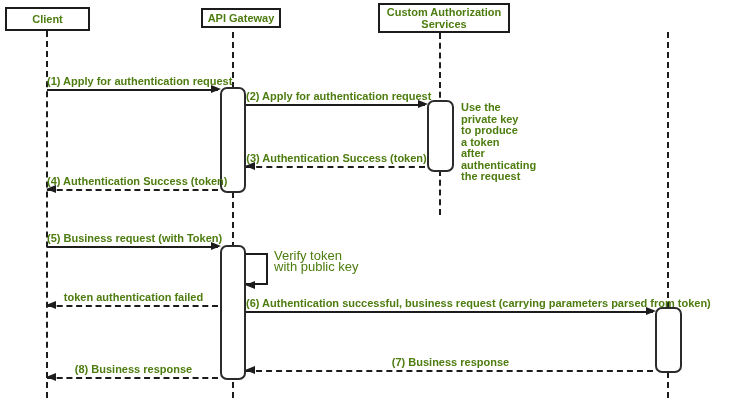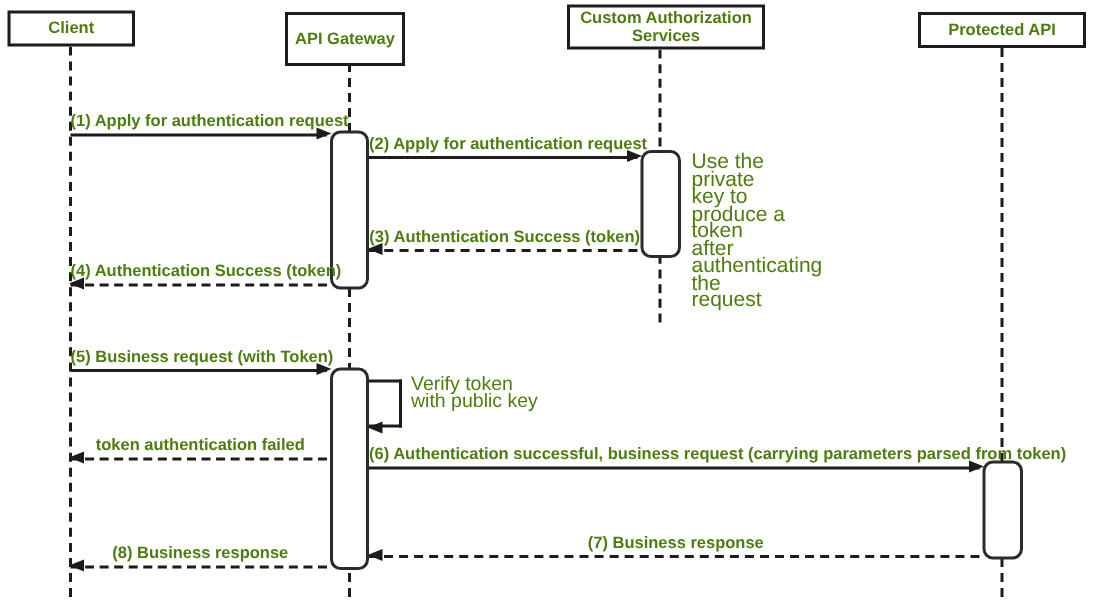--- a/index.html
+++ b/index.html
@@ -31,44 +31,41 @@
   .arrow.right{right:-1px;border-left:10px solid #1c1c1c;border-top:4.5px solid transparent;border-bottom:4.5px solid transparent;}
   .arrow.left{left:-1px;border-right:10px solid #1c1c1c;border-top:4.5px solid transparent;border-bottom:4.5px solid transparent;}
   .self-msg{position:absolute;z-index:4;}
   .self-line{width:100%;height:100%;border:2px solid #1c1c1c;border-left:none;box-sizing:border-box;}
   .self-msg .arrow.left{top:auto;bottom:-4px;}
   .self-label{
     position:absolute;left:28px;top:-3px;font-size:13px;font-weight:normal;
     white-space:pre-line;text-align:left;line-height:11px;width:120px;
   }
   .note{
-    position:absolute;font-size:14px;font-weight:normal;line-height:11.5px;z-index:4;
+    position:absolute;font-size:11px;font-weight:bold;line-height:11.5px;z-index:4;
   }
 </style>
 </head>
 <body>
 
 <div class="canvas">
 
   <div class="lifeline" style="left:46px;top:31px;height:367px"></div>
   <div class="lifeline" style="left:232px;top:32px;height:366px"></div>
   <div class="lifeline" style="left:439px;top:33px;height:182px"></div>
   <div class="lifeline" style="left:667px;top:32px;height:366px"></div>
 
   <div class="actor" style="left:5px;top:7px;width:85px;height:24px">
     <span>Client</span>
   </div>
-  <div class="actor" style="left:190px;top:8px;width:80px;height:36px">
+  <div class="actor" style="left:201px;top:8px;width:80px;height:20px">
     <span>API Gateway</span>
   </div>
   <div class="actor" style="left:378px;top:3px;width:132px;height:30px">
     <span>Custom Authorization Services</span>
-  </div>
-  <div class="actor" style="left:612px;top:8px;width:112px;height:24px">
-    <span>Protected API</span>
   </div>
 
   <div class="activation" style="left:220px;top:87px;width:26px;height:106px"></div>
   <div class="activation" style="left:427px;top:100px;width:27px;height:72px"></div>
   <div class="activation" style="left:220px;top:245px;width:26px;height:135px"></div>
   <div class="activation" style="left:655px;top:307px;width:27px;height:66px"></div>
 
   <div class="msg" style="left:47px;top:90px;width:173px">
     <div class="msg-label">(1) Apply for authentication request</div>
     <div class="msg-line solid"></div>

